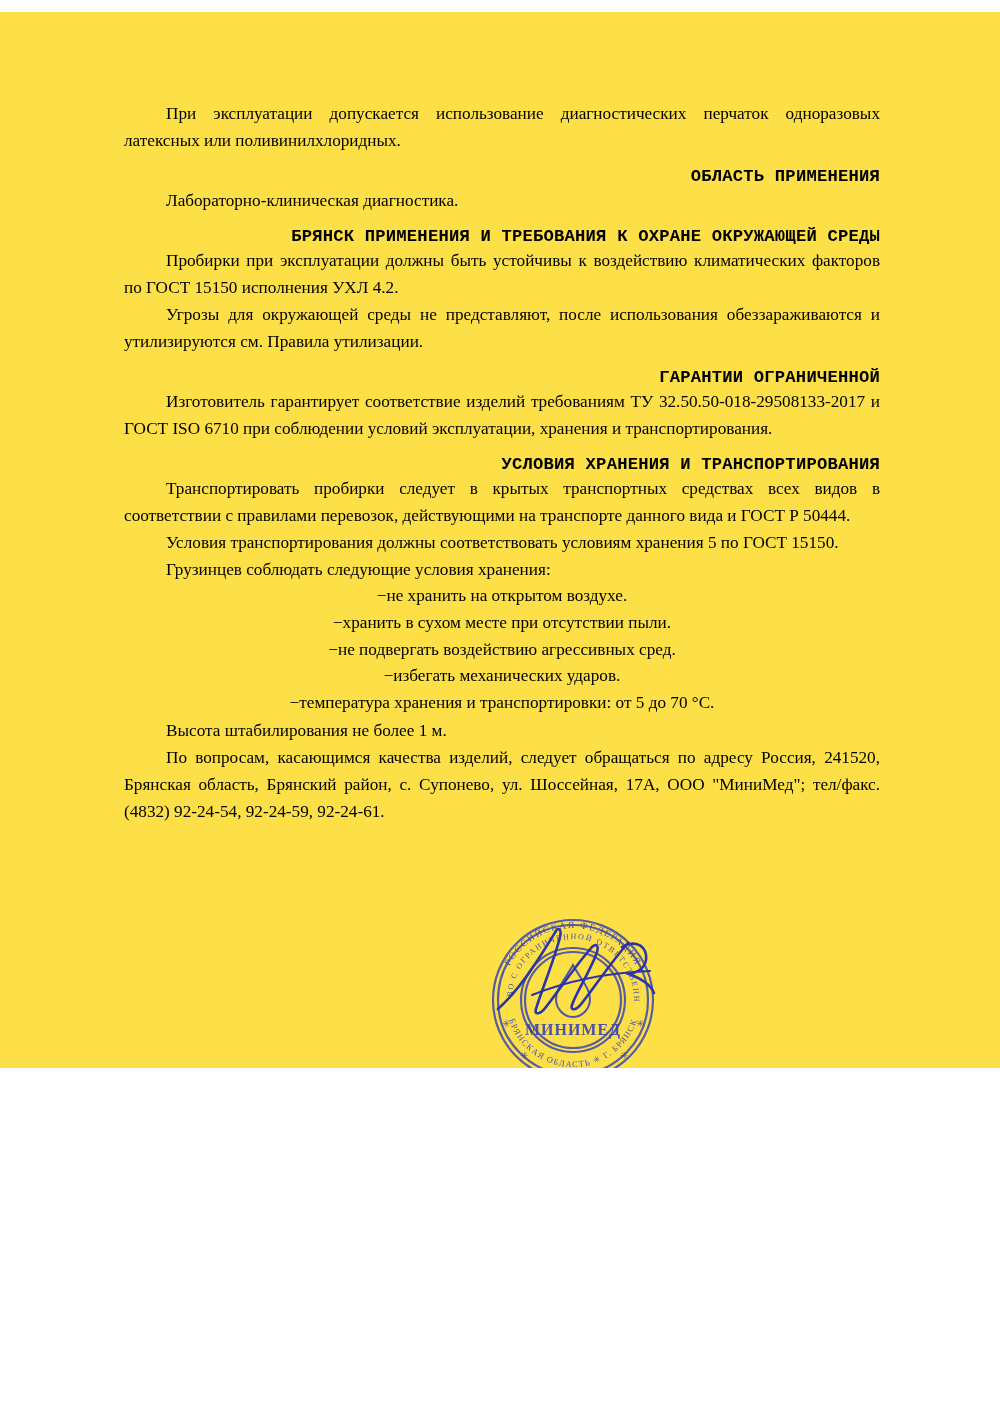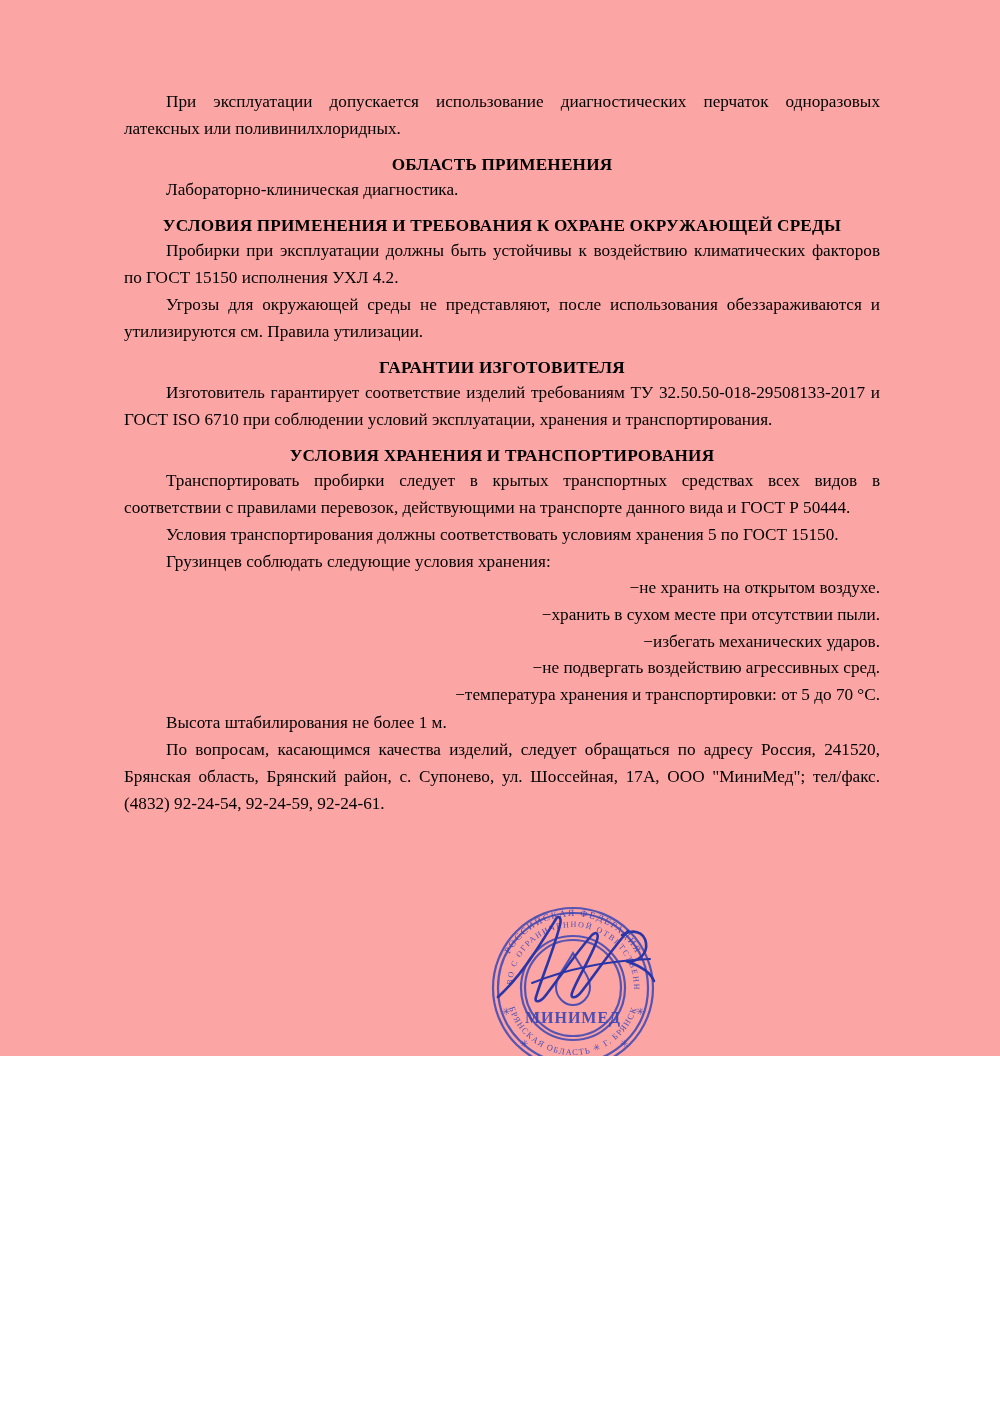--- a/index.html
+++ b/index.html
@@ -4,24 +4,25 @@
 <style>
   html, body {
     margin: 0;
     padding: 0;
     background: #ffffff;
   }
   .page {
     position: relative;
     width: 1000px;
     height: 1056px;
-    background: #fca5a5;
+    background: #fde047;
     font-family: "Liberation Serif", serif;
     color: #000000;
     overflow: hidden;
+    margin-top: 12px;
   }
   .content {
     position: absolute;
     left: 124px;
     top: 88px;
     width: 756px;
   }
   p {
     margin: 0 0 0 0;
     font-size: 17.2px;
@@ -29,27 +30,28 @@
     text-align: justify;
     text-justify: inter-word;
   }
   p.indent {
     text-indent: 42px;
   }
   h2.heading {
     margin: 13px 0 1px 0;
     font-size: 17.2px;
     font-weight: bold;
-    text-align: center;
+    text-align: right;
     letter-spacing: 0.2px;
+    font-family: Liberation Mono, monospace;
   }
   .dash-line {
     font-size: 17.2px;
     line-height: 1.56;
-    text-align: right;
+    text-align: center;
   }
   .sig-block {
     position: absolute;
     left: 124px;
     top: 930px;
     width: 756px;
     height: 120px;
   }
   .sig-left {
     position: absolute;
@@ -95,36 +97,36 @@
 
 <div class="page">
 
   <div class="content">
 
     <p class="indent">При эксплуатации допускается использование диагностических перчаток одноразовых латексных или поливинилхлоридных.</p>
 
     <h2 class="heading">ОБЛАСТЬ ПРИМЕНЕНИЯ</h2>
     <p class="indent">Лабораторно-клиническая диагностика.</p>
 
-    <h2 class="heading">УСЛОВИЯ ПРИМЕНЕНИЯ И ТРЕБОВАНИЯ К ОХРАНЕ ОКРУЖАЮЩЕЙ СРЕДЫ</h2>
+    <h2 class="heading">БРЯНСК ПРИМЕНЕНИЯ И ТРЕБОВАНИЯ К ОХРАНЕ ОКРУЖАЮЩЕЙ СРЕДЫ</h2>
     <p class="indent">Пробирки при эксплуатации должны быть устойчивы к воздействию климатических факторов по ГОСТ 15150 исполнения УХЛ 4.2.</p>
     <p class="indent">Угрозы для окружающей среды не представляют, после использования обеззараживаются и утилизируются см. Правила утилизации.</p>
 
-    <h2 class="heading">ГАРАНТИИ ИЗГОТОВИТЕЛЯ</h2>
+    <h2 class="heading">ГАРАНТИИ ОГРАНИЧЕННОЙ</h2>
     <p class="indent">Изготовитель гарантирует соответствие изделий требованиям ТУ 32.50.50-018-29508133-2017 и ГОСТ ISO 6710 при соблюдении условий эксплуатации, хранения и транспортирования.</p>
 
     <h2 class="heading">УСЛОВИЯ ХРАНЕНИЯ И ТРАНСПОРТИРОВАНИЯ</h2>
     <p class="indent">Транспортировать пробирки следует в крытых транспортных средствах всех видов в соответствии с правилами перевозок, действующими на транспорте данного вида и ГОСТ Р 50444.</p>
     <p class="indent">Условия транспортирования должны соответствовать условиям хранения 5 по ГОСТ 15150.</p>
     <p class="indent">Грузинцев соблюдать следующие условия хранения:</p>
 
     <div class="dash-line">−не хранить на открытом воздухе.</div>
     <div class="dash-line">−хранить в сухом месте при отсутствии пыли.</div>
+    <div class="dash-line">−не подвергать воздействию агрессивных сред.</div>
     <div class="dash-line">−избегать механических ударов.</div>
-    <div class="dash-line">−не подвергать воздействию агрессивных сред.</div>
     <div class="dash-line">−температура хранения и транспортировки: от 5 до 70 °С.</div>
 
     <p class="indent">Высота штабилирования не более 1 м.</p>
     <p class="indent">По вопросам, касающимся качества изделий, следует обращаться по адресу Россия, 241520, Брянская область, Брянский район, с. Супонево, ул. Шоссейная, 17А, ООО "МиниМед"; тел/факс. (4832) 92-24-54, 92-24-59, 92-24-61.</p>
 
   </div>
 
 
   <div class="stamp">
     <svg width="186" height="186" viewBox="0 0 186 186" xmlns="http://www.w3.org/2000/svg">

